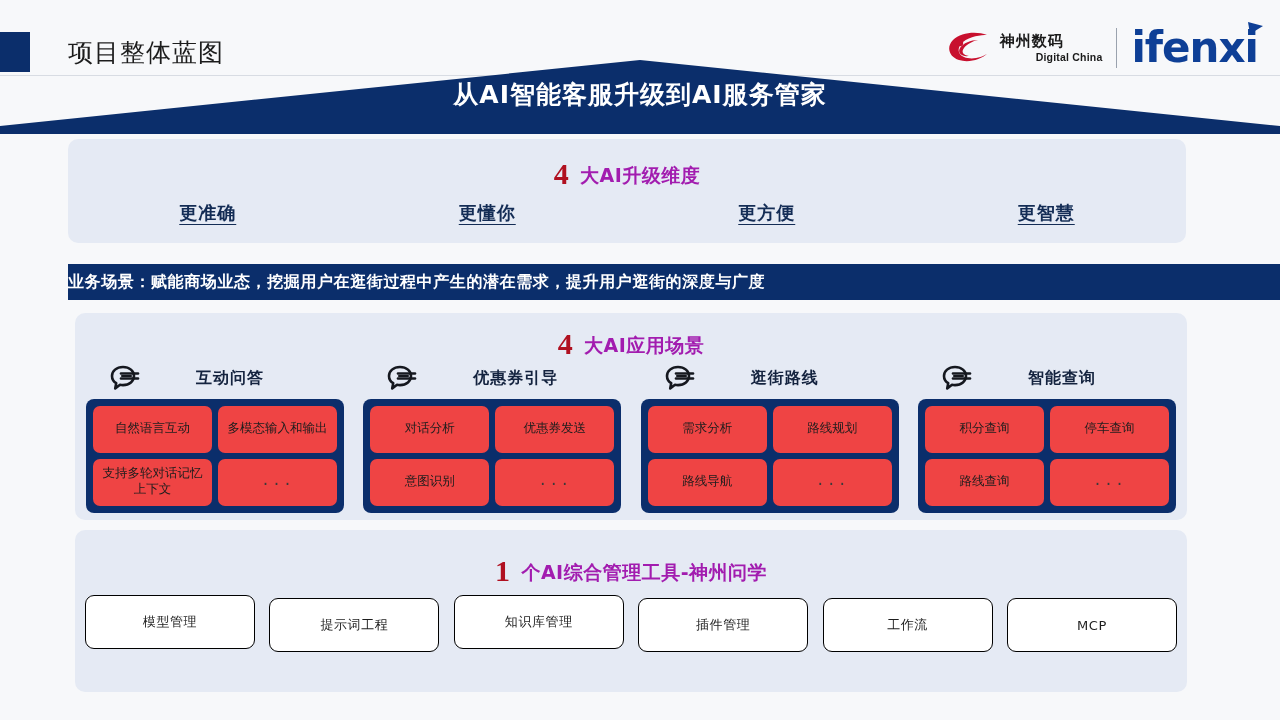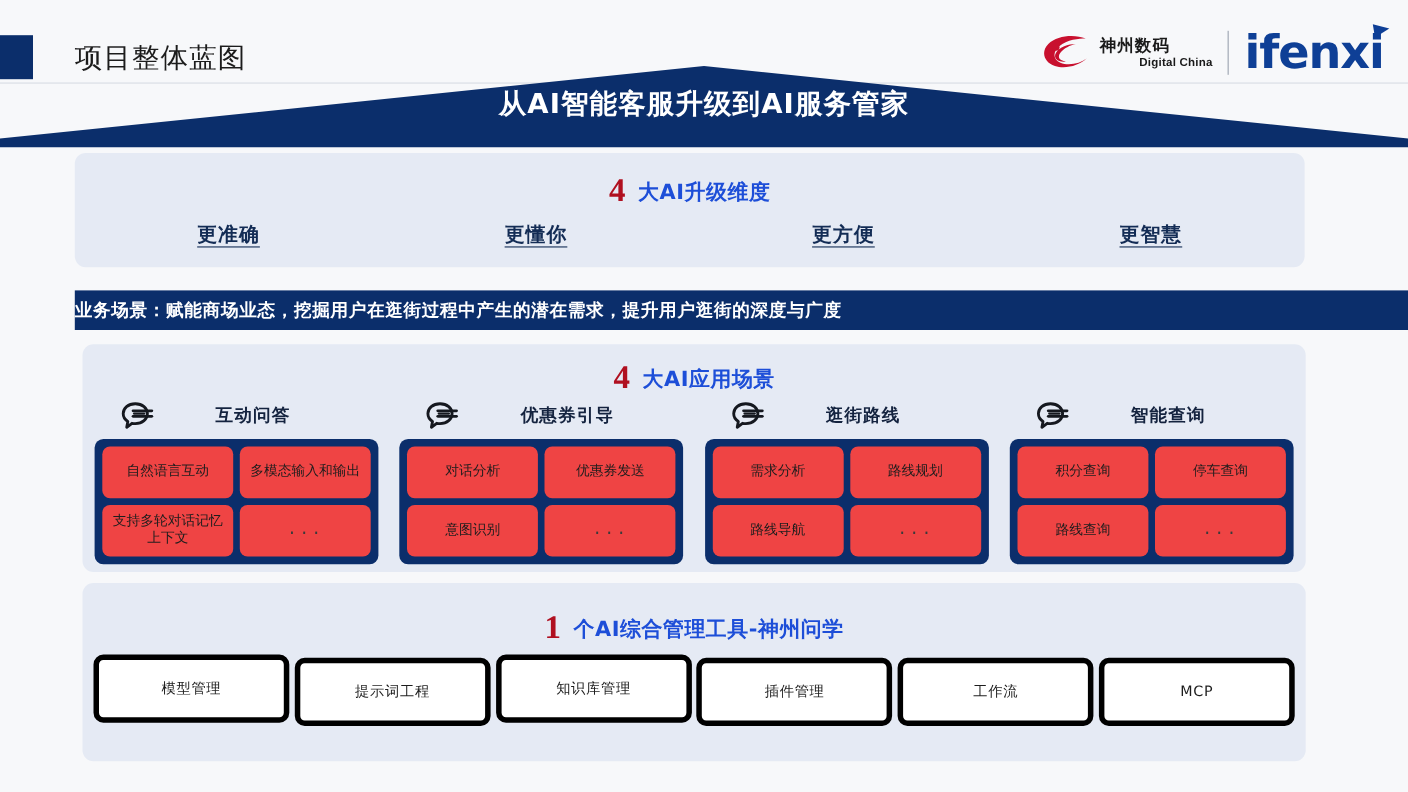--- a/index.html
+++ b/index.html
@@ -47,21 +47,21 @@
   .panel{position:absolute;background:#e5eaf4;border-radius:10px;}
 
   
   .dim-panel{left:68px;top:139px;width:1118px;height:104px;}
   .count-line{text-align:center;white-space:nowrap;}
   .count-num{
     font-size:30px;font-weight:bold;color:#b01020;vertical-align:-2px;
     font-family:"Liberation Serif","DejaVu Serif",serif;
   }
   .count-label{
-    font-size:19px;font-weight:bold;color:#1d4ed8;margin-left:7px;letter-spacing:.5px;
+    font-size:19px;font-weight:bold;color:#a21caf;margin-left:7px;letter-spacing:.5px;
     font-family:"DejaVu Sans","Liberation Sans",sans-serif;
   }
   .dim-title{position:absolute;left:0;top:18px;width:100%;}
   .dim-items{position:absolute;left:0;top:62px;width:100%;display:flex;}
   .dim-item{
     flex:1;text-align:center;font-size:18px;font-weight:bold;color:#132c55;
     text-decoration:underline;text-underline-offset:5px;letter-spacing:1px;
     font-family:"DejaVu Sans","Liberation Sans",sans-serif;
   }
 
@@ -96,21 +96,21 @@
     font-size:12.5px;color:#1d1d1d;line-height:1.25;padding:1px 4px;box-sizing:border-box;
     font-family:Liberation Mono, monospace;
   }
   .scn-cell.ellipsis{font-size:15px;letter-spacing:2px;color:#3a3a3a;}
 
   
   .tool-panel{left:75px;top:530px;width:1112px;height:162px;}
   .tool-title{position:absolute;left:0;top:24px;width:100%;}
   .tool-row{position:absolute;left:0;top:68px;width:100%;display:flex;justify-content:space-between;padding:0 10px;box-sizing:border-box;}
   .tool-box{
-    width:168px;height:52px;background:#ffffff;border:5px solid #000000;border-radius:9px;
+    width:168px;height:52px;background:#ffffff;border:1px solid #000000;border-radius:9px;
     display:flex;align-items:center;justify-content:center;
     font-size:13px;color:#1d1d1d;letter-spacing:.6px;
     font-family:"DejaVu Sans","Liberation Sans",sans-serif;
   }
   .tool-box.raise{transform:translateY(-3px);}
 </style>
 </head>
 <body>
 
 <div class="slide">

